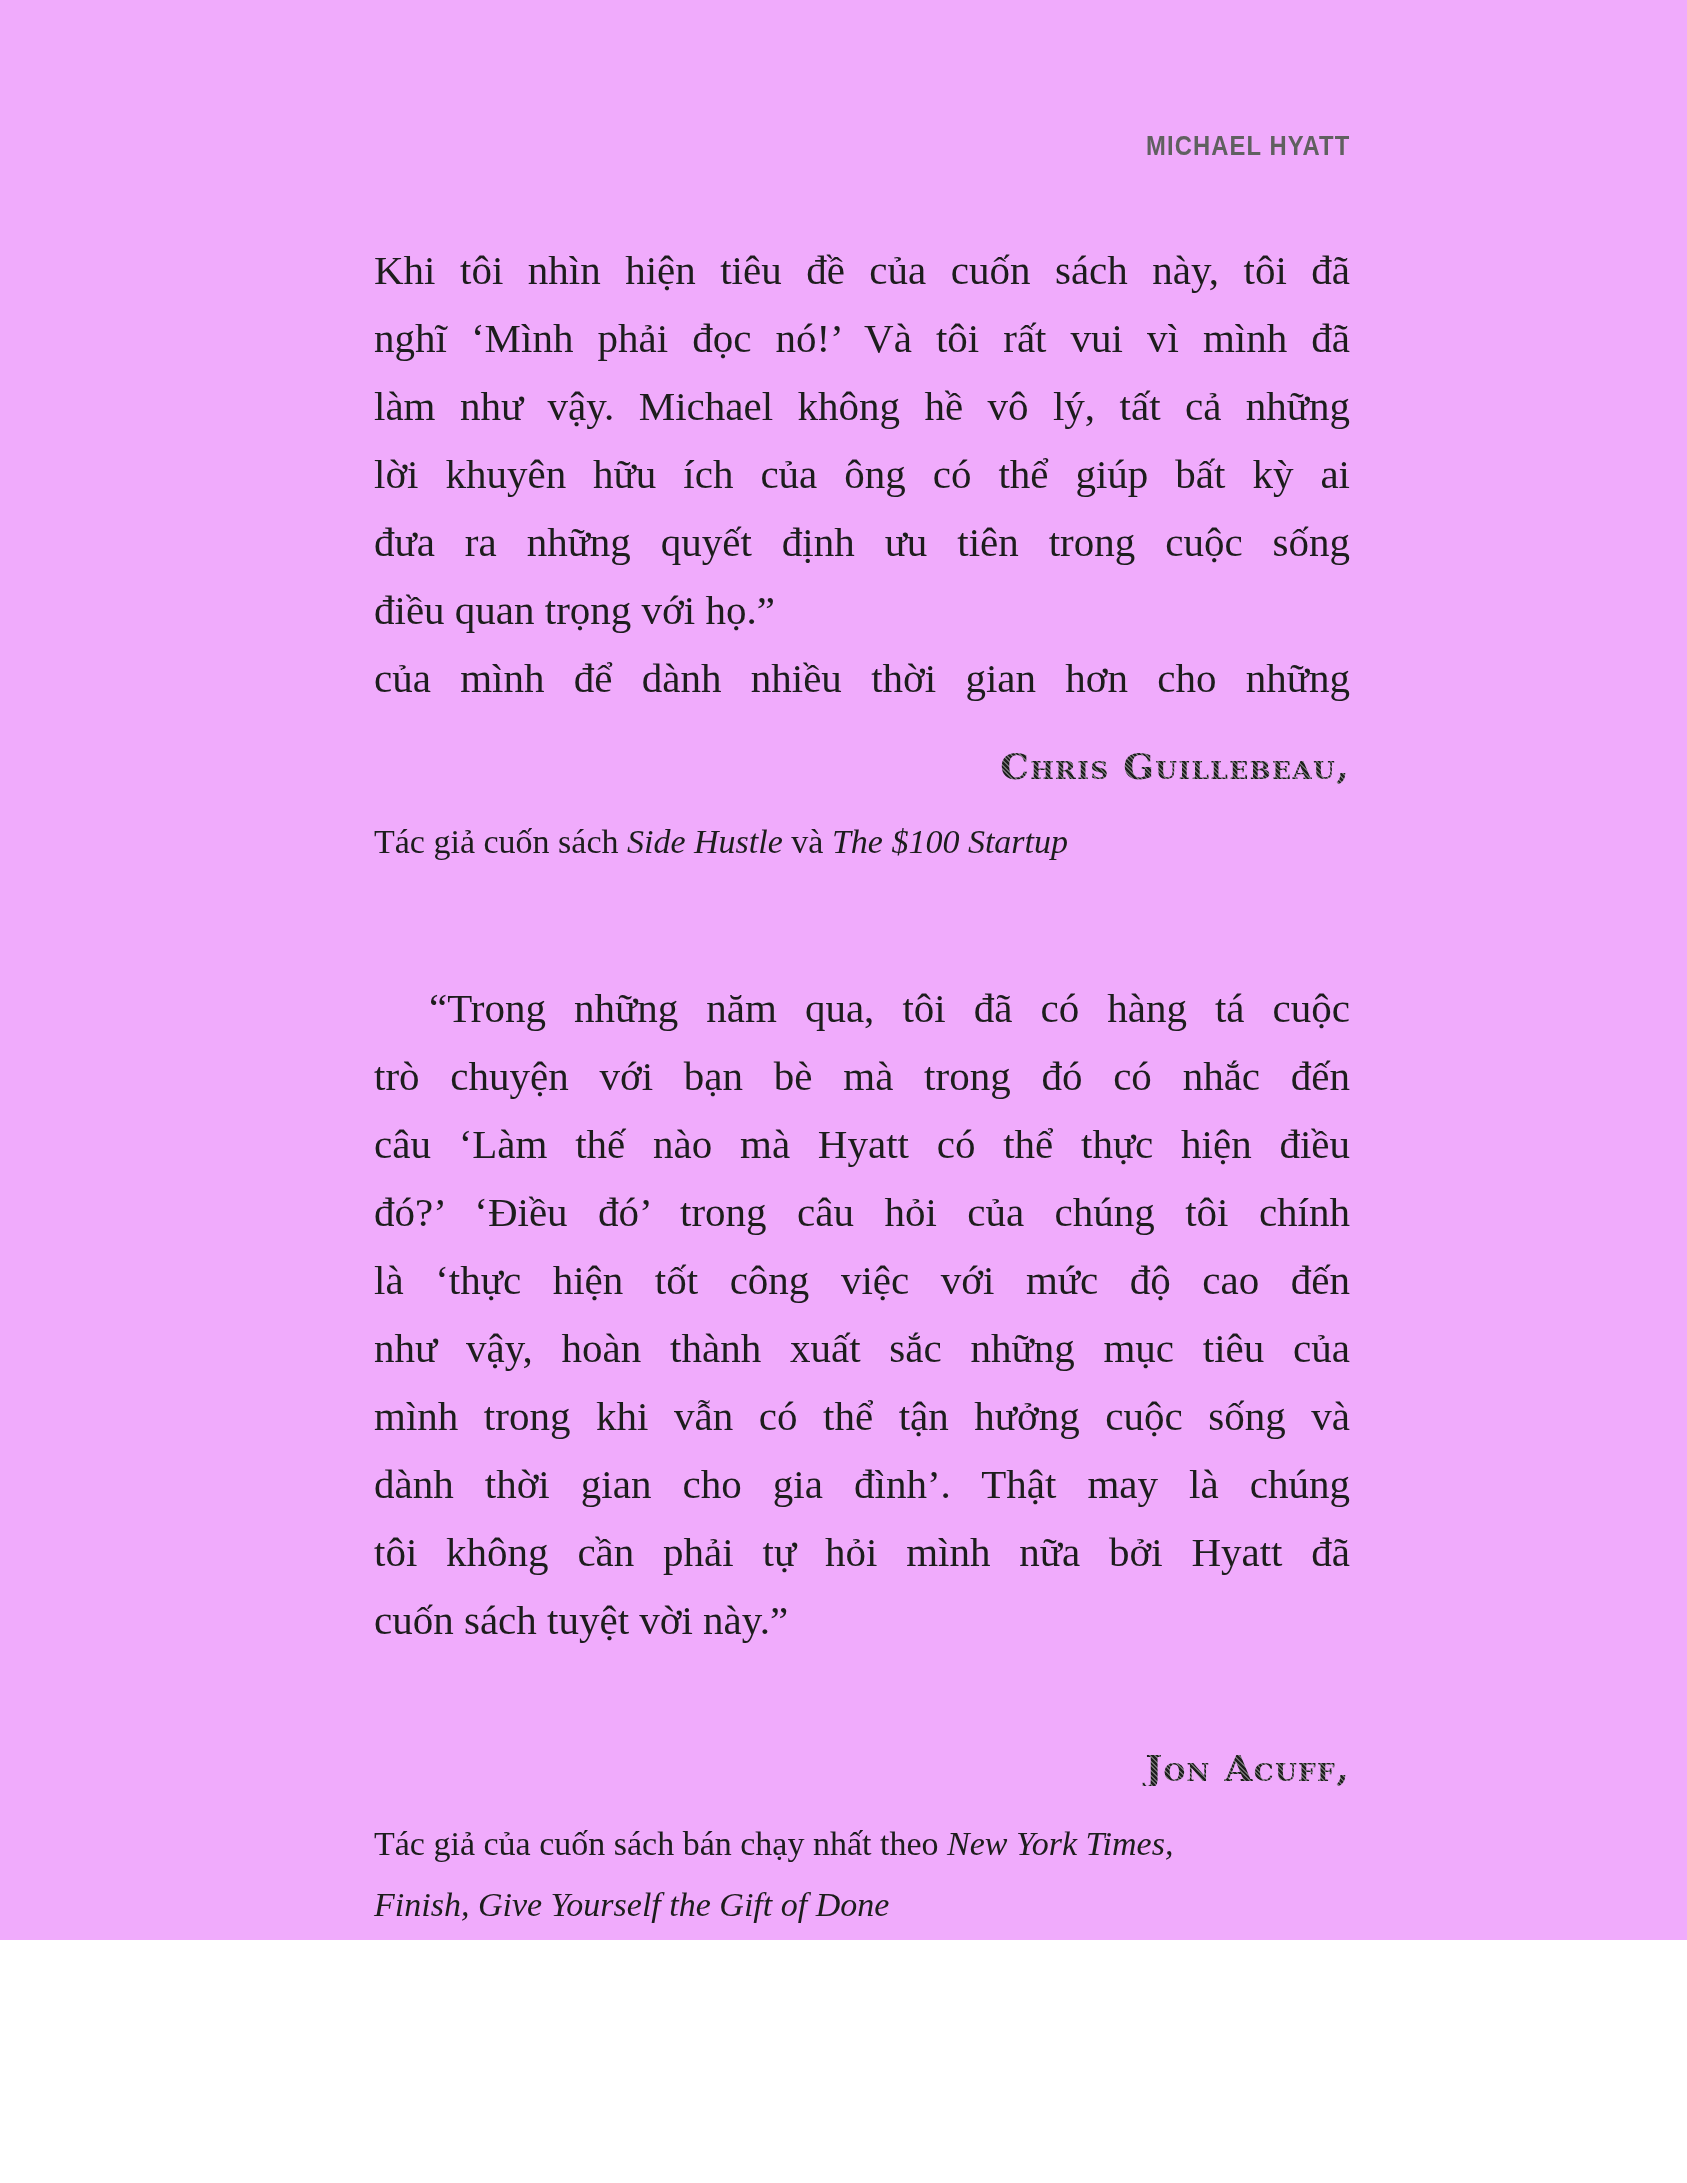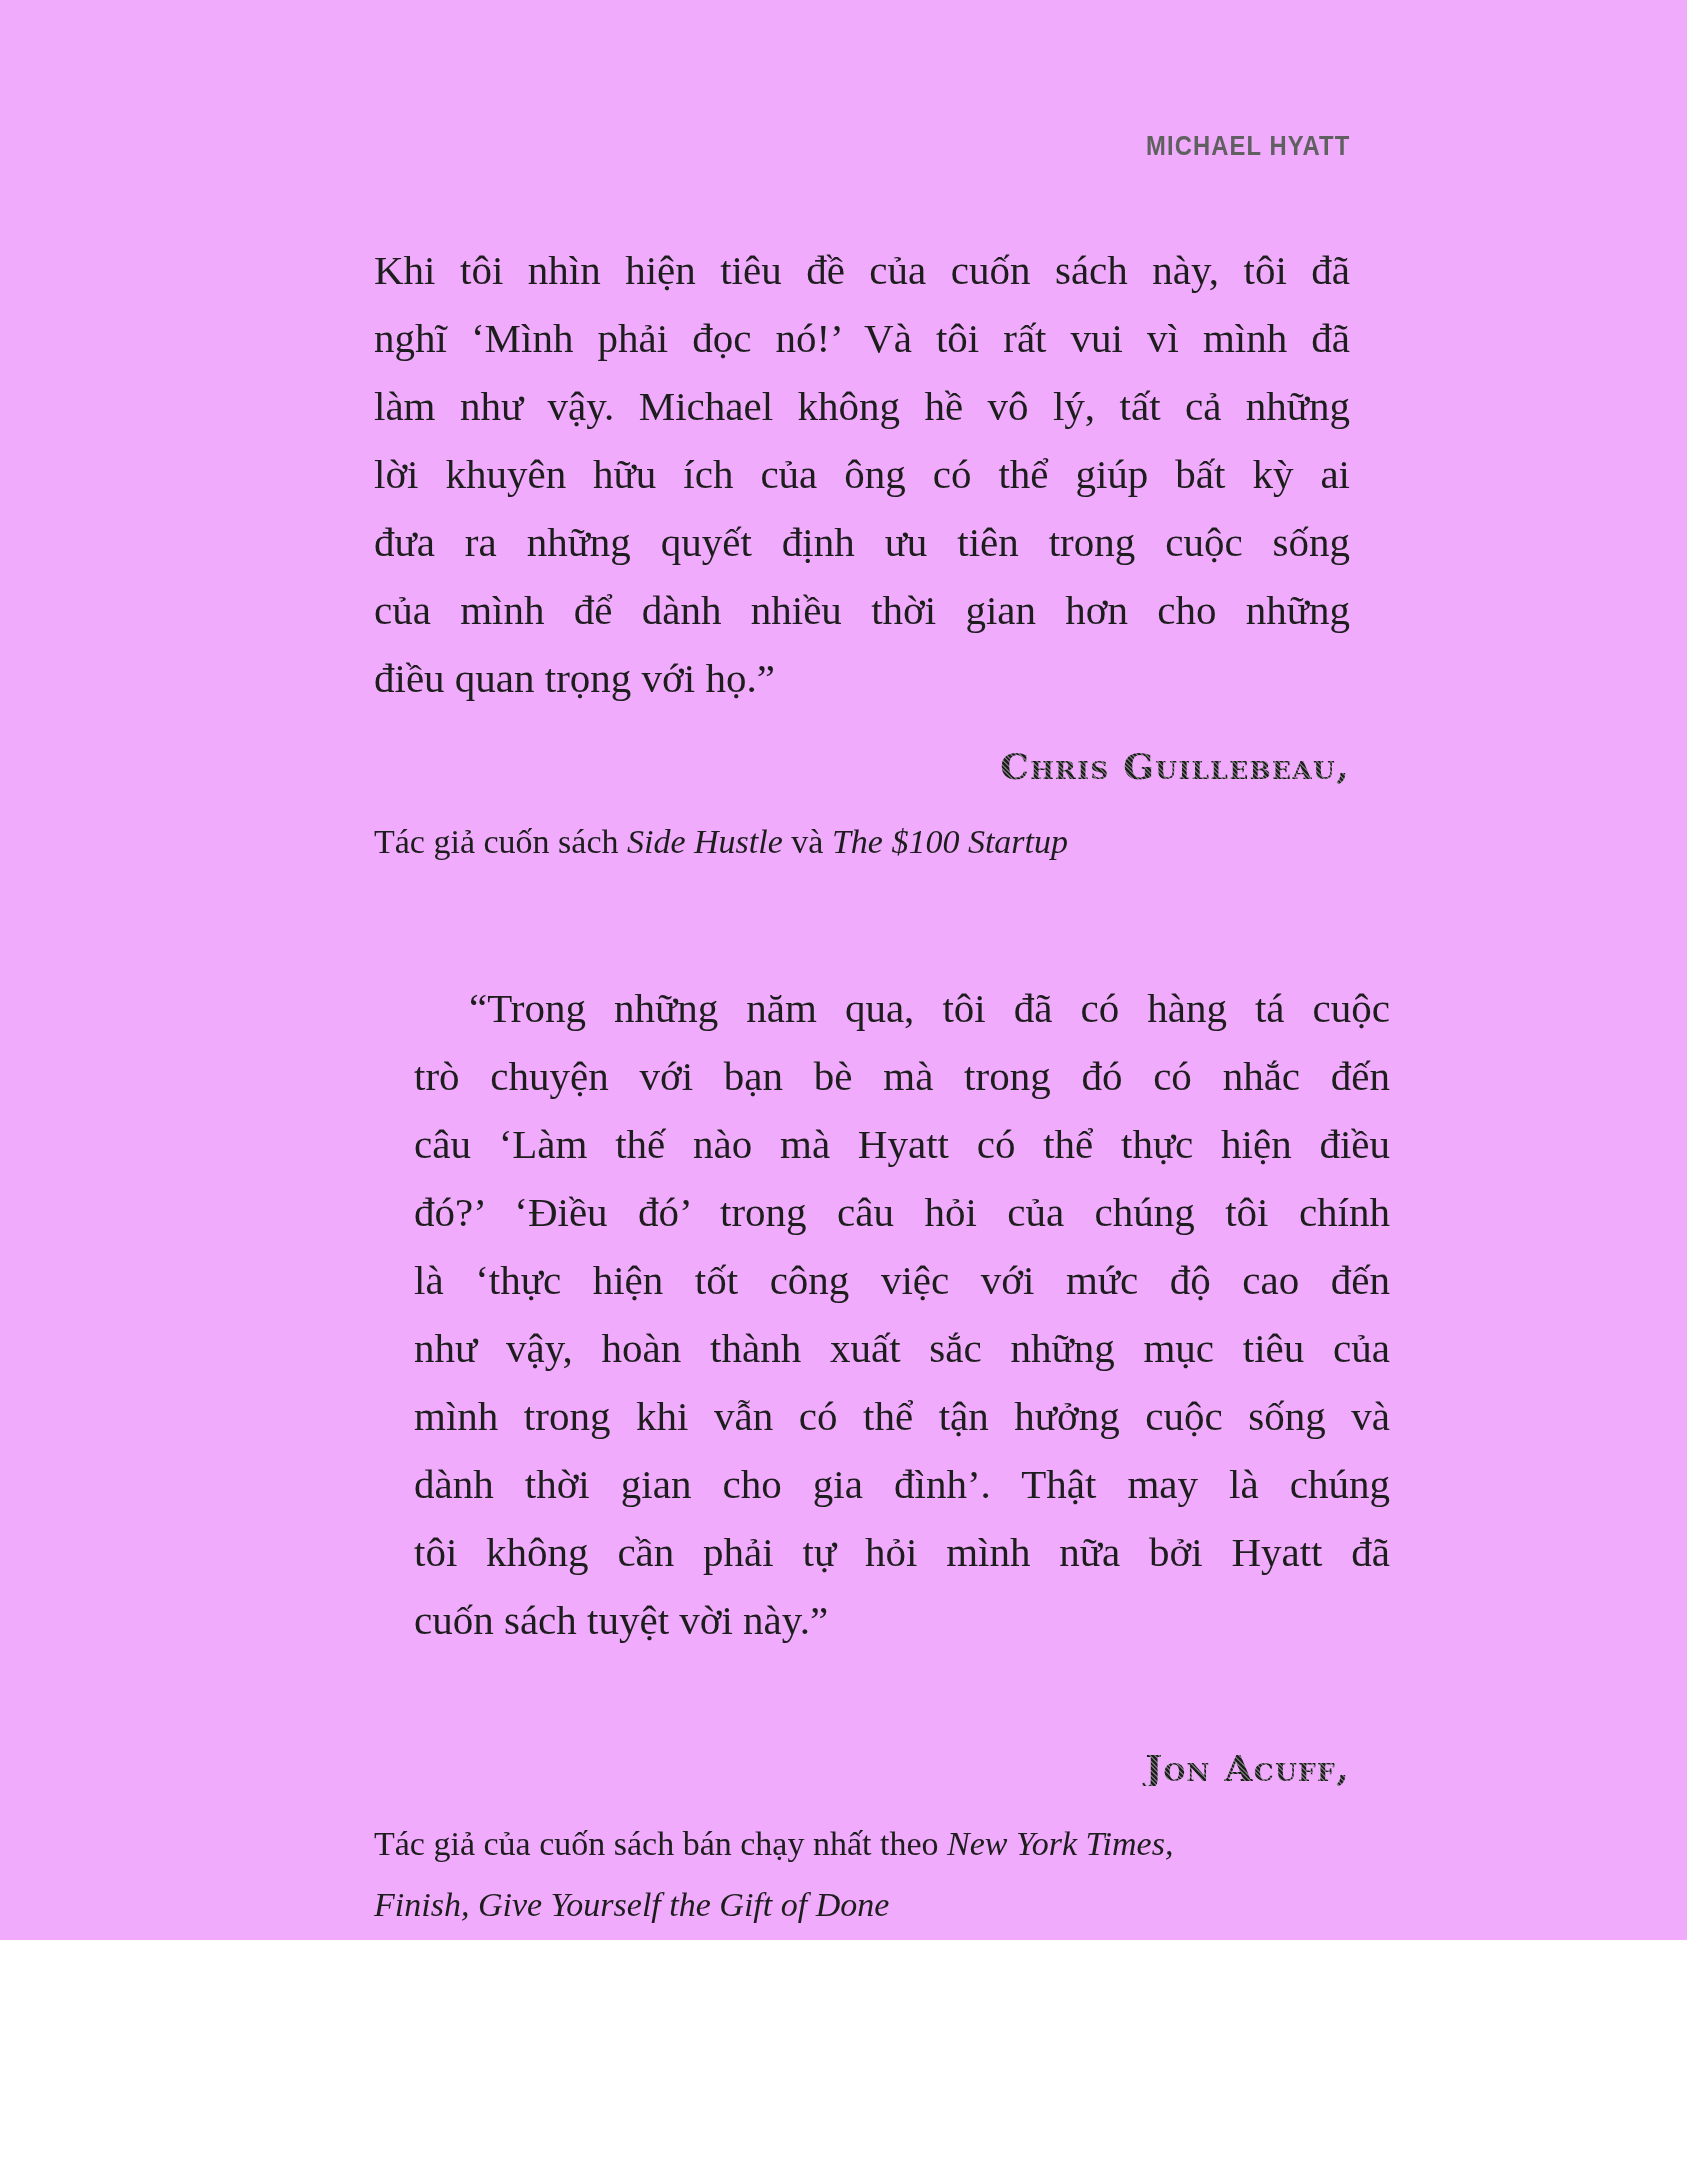--- a/index.html
+++ b/index.html
@@ -38,21 +38,21 @@
   .quote {
     font-family: "Liberation Serif", serif;
     font-size: 41px;
     line-height: 68px;
     color: #1d1d1d;
   }
   .quote .line { text-align: justify; text-align-last: justify; }
   .quote .line.last { text-align-last: auto; }
   .indent-first .line:first-child { padding-left: 55px; }
   .para1 { top: 236px; }
-  .para2 { top: 974px; margin-left: 40px; }
+  .para2 { top: 974px; }
 
   
   .attribution {
     text-align: right;
     font-family: "DejaVu Serif", serif;
     font-weight: 700;
     font-variant: small-caps;
     font-size: 36px;
     line-height: 1;
     letter-spacing: 1.3px;
@@ -101,22 +101,22 @@
     <span class="running-head-inner">MICHAEL HYATT</span>
   </header>
 
   <section>
     <div class="block quote para1">
         <div class="line">Khi tôi nhìn hiện tiêu đề của cuốn sách này, tôi đã</div>
         <div class="line">nghĩ ‘Mình phải đọc nó!’ Và tôi rất vui vì mình đã</div>
         <div class="line">làm như vậy. Michael không hề vô lý, tất cả những</div>
         <div class="line">lời khuyên hữu ích của ông có thể giúp bất kỳ ai</div>
         <div class="line">đưa ra những quyết định ưu tiên trong cuộc sống</div>
+        <div class="line last">điều quan trọng với họ.”</div>
         <div class="line">của mình để dành nhiều thời gian hơn cho những</div>
-        <div class="line last">điều quan trọng với họ.”</div>
       </div>
     <div class="block attribution attr1">Chris Guillebeau,</div>
     <div class="block byline byline1"><span>Tác giả cuốn sách </span><em>Side Hustle</em><span> và </span><em>The $100 Startup</em></div>
   </section>
 
   <section>
     <div class="block quote para2 indent-first">
         <div class="line">“Trong những năm qua, tôi đã có hàng tá cuộc</div>
         <div class="line">trò chuyện với bạn bè mà trong đó có nhắc đến</div>
         <div class="line">câu ‘Làm thế nào mà Hyatt có thể thực hiện điều</div>

